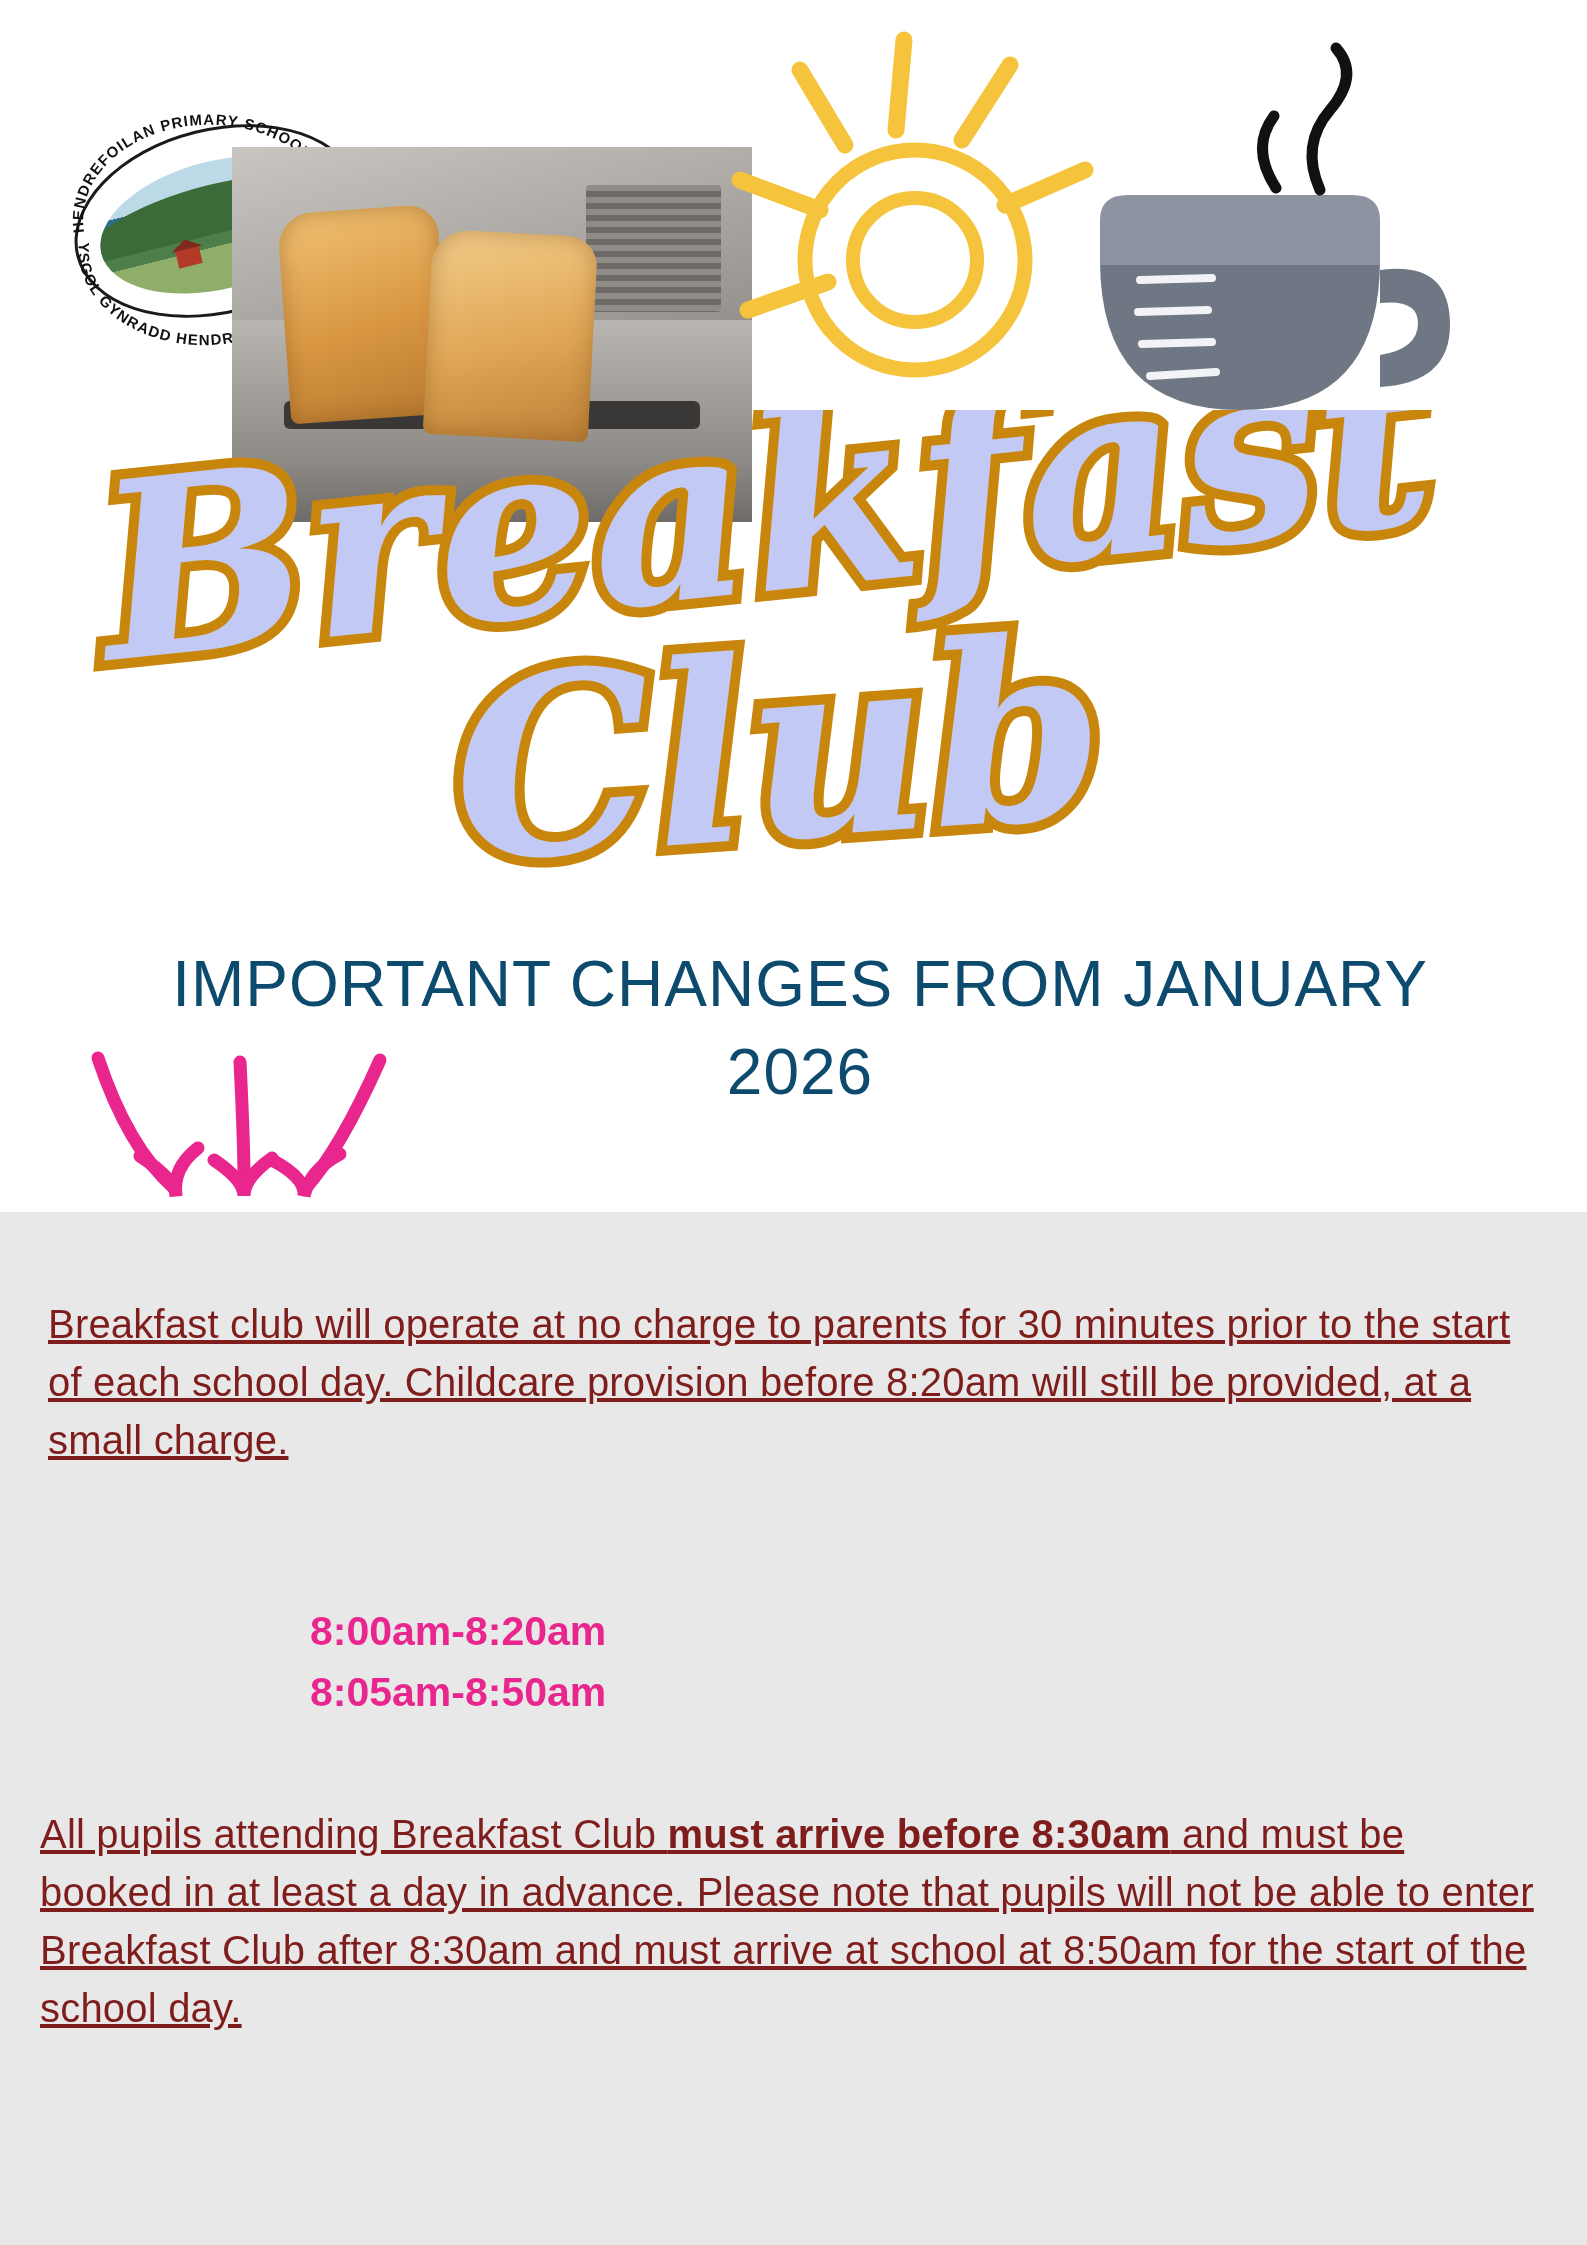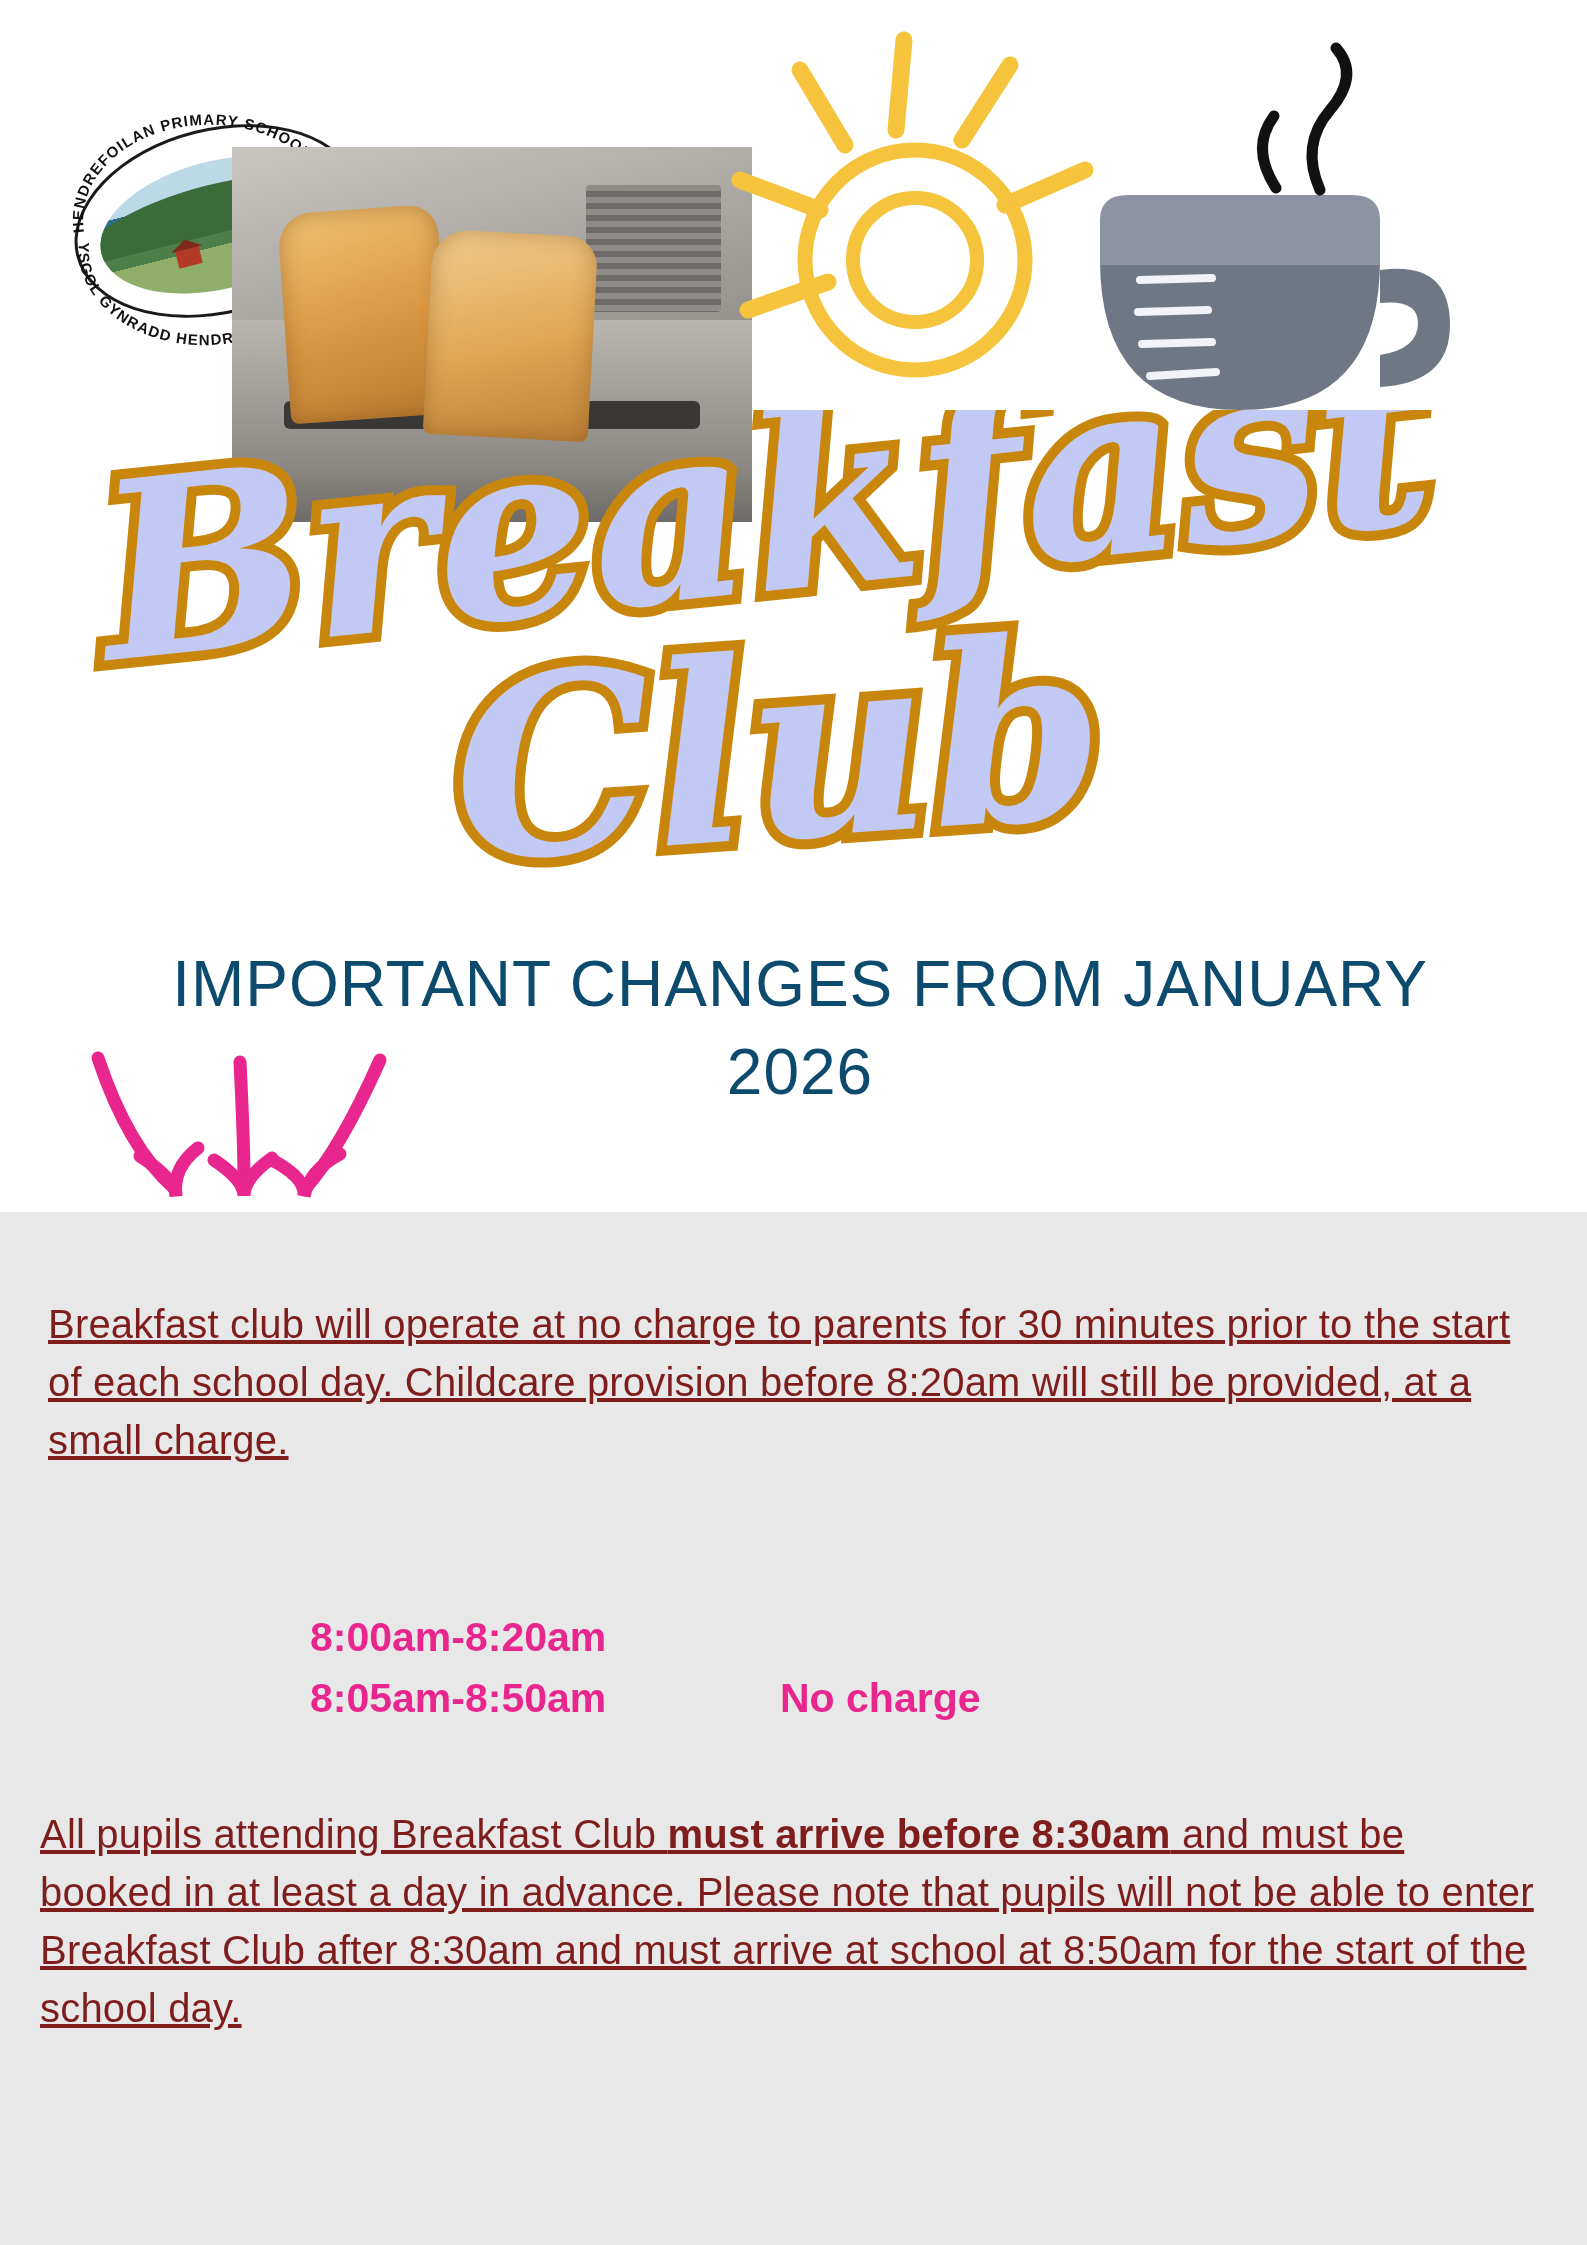--- a/index.html
+++ b/index.html
@@ -246,21 +246,20 @@
     width: 1490px;
   }
   .price-table {
     position: absolute;
     left: 310px;
     top: 1608px;
     width: 1000px;
     color: #e8268e;
     font-weight: bold;
     font-size: 41px;
-    margin-top: 6px;
   }
   .price-row {
     display: flex;
     margin-bottom: 14px;
   }
   .price-time {
     width: 470px;
   }
   .price-amt {
     width: 400px;
@@ -360,21 +359,20 @@
   </svg>
 
   <div class="para para-1">Breakfast club will operate at no charge to parents for 30 minutes prior to the start of each school day. Childcare provision before 8:20am will still be provided, at a small charge.</div>
 
   <div class="price-table">
     <div class="price-row">
       <div class="price-time">8:00am-8:20am</div>
     </div>
     <div class="price-row">
       <div class="price-time">8:05am-8:50am</div>
-      <div class="price-amt">No charge</div>
     </div>
   </div>
 
   <div class="para para-2">
     <span>All pupils attending Breakfast Club </span><b>must arrive before 8:30am</b><span> and must be booked in at least a day in advance. Please note that pupils will not be able to enter Breakfast Club after 8:30am and must arrive at school at 8:50am for the start of the school day.</span>
   </div>
 
 </div>
 
 </body></html>

